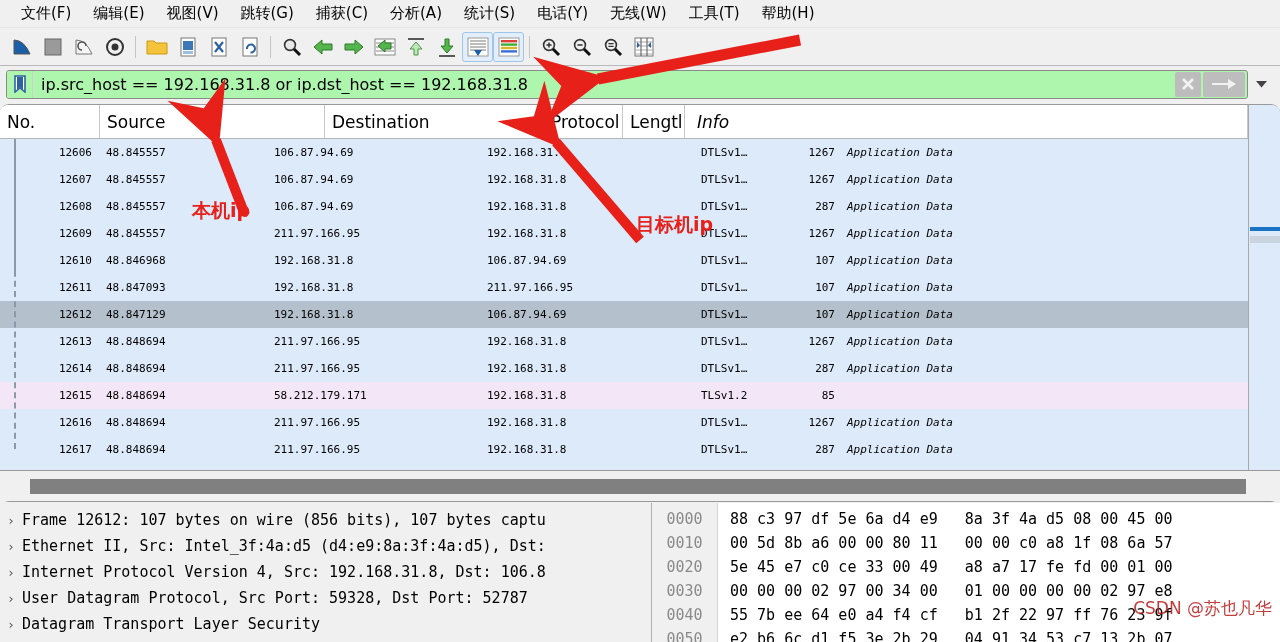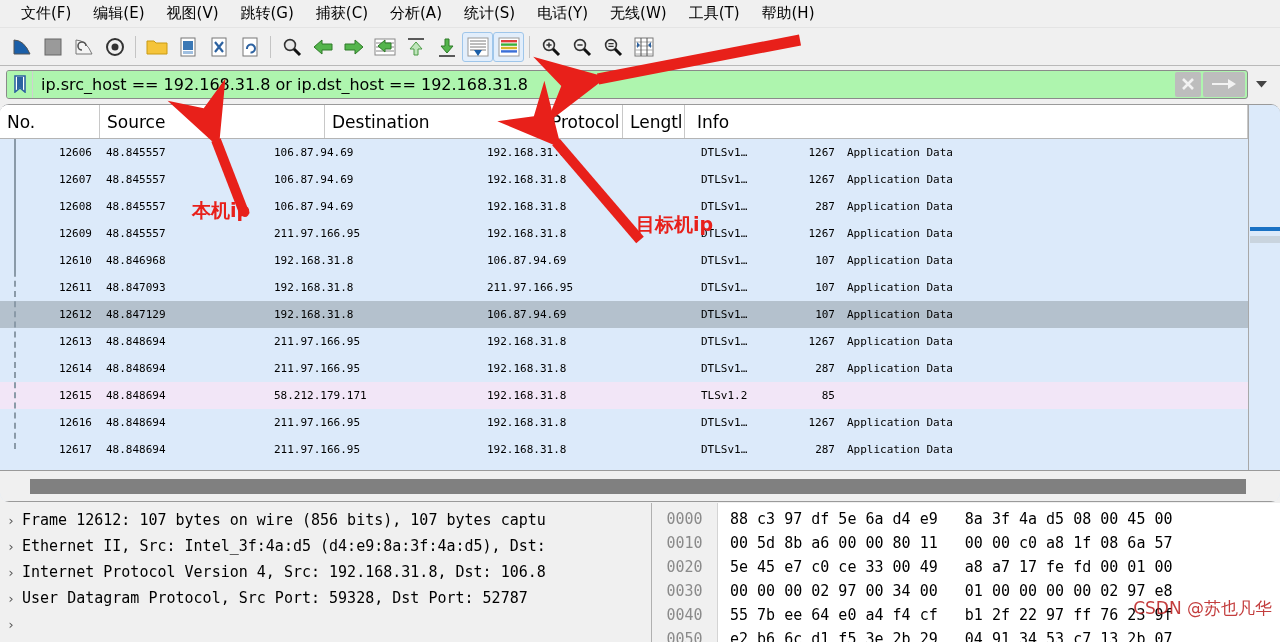--- a/index.html
+++ b/index.html
@@ -116,21 +116,21 @@
   }
   .prow.selected { background:#b4c1cd;justify-content:center; }
   .prow.alt { background:#f2e6f7; }
   .cell { white-space:nowrap; overflow:hidden; }
   .c-no    { width:100px; text-align:right; padding-right:8px; }
   .c-time  { width:150px; padding-left:6px; }
   .c-src   { width:225px; text-align:left; padding-left:24px; }
   .c-dst   { width:218px; text-align:left; padding-left:12px; }
   .c-proto { width:80px;  padding-left:8px; }
   .c-len   { width:62px;  text-align:right; }
-  .c-info  { flex:1; padding-left:12px; }
+  .c-info  { flex:1; padding-left:12px;font-style:italic; }
 
   
   #rel-line {
     position:absolute; left:14px; top:34px;
     width:2px; height:310px;
     border-left:2px dashed #8a9aa8;
     pointer-events:none;
   }
   #rel-line-solid {
     position:absolute; left:14px; top:34px;
@@ -566,20 +566,21 @@
       <div class="drow">
         <div class="d-arrow">›</div>
         <div class="d-text">Internet Protocol Version 4, Src: 192.168.31.8, Dst: 106.8</div>
       </div>
       <div class="drow">
         <div class="d-arrow">›</div>
         <div class="d-text">User Datagram Protocol, Src Port: 59328, Dst Port: 52787</div>
       </div>
       <div class="drow">
         <div class="d-arrow">›</div>
+        <div class="d-text">Datagram Transport Layer Security</div>
       </div>
     </div>
   <div id="hex-pane">
     <div id="hex-gutter">
         <div class="hoff">0000</div>
         <div class="hoff">0010</div>
         <div class="hoff">0020</div>
         <div class="hoff">0030</div>
         <div class="hoff">0040</div>
         <div class="hoff">0050</div>

